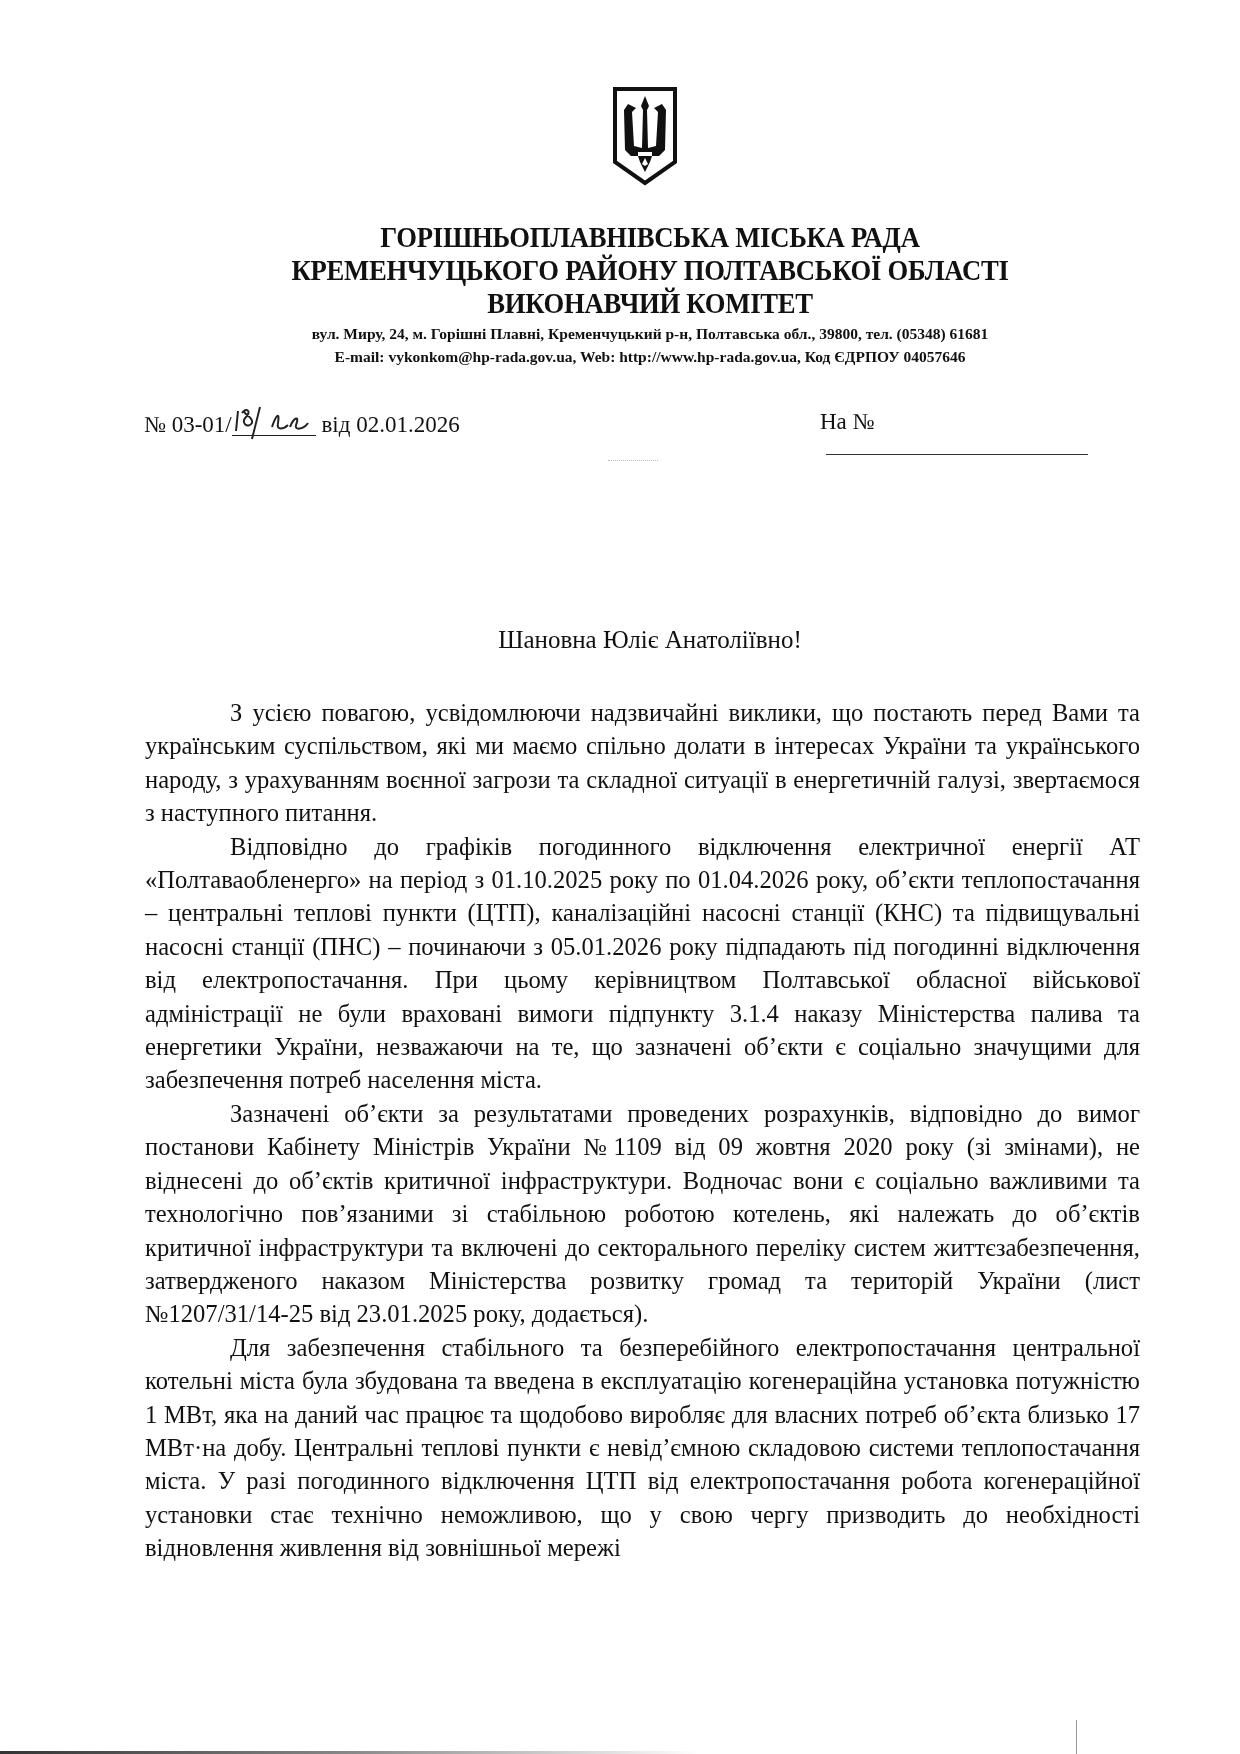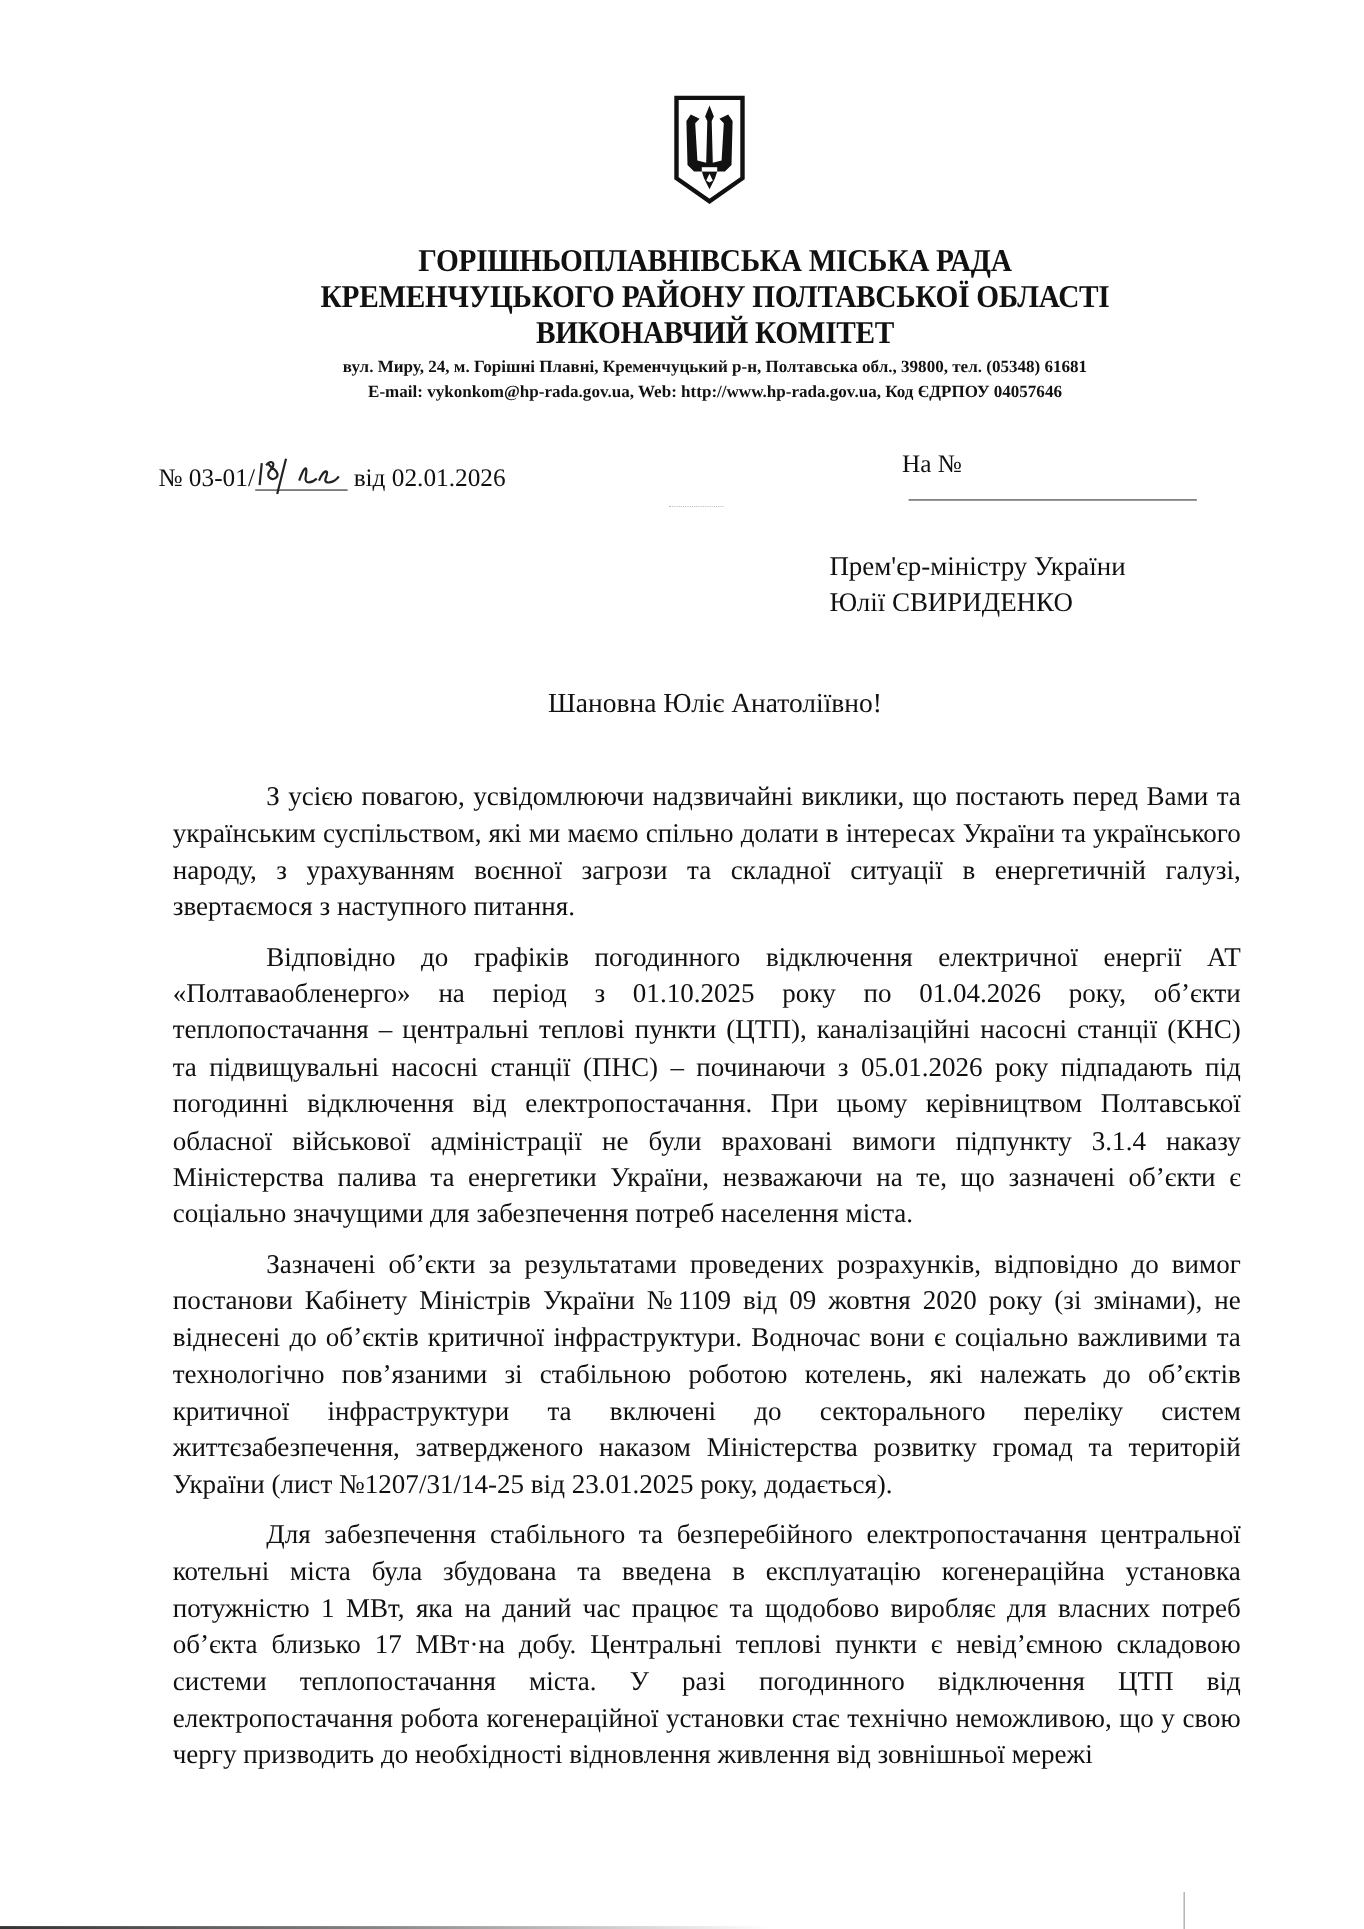--- a/index.html
+++ b/index.html
@@ -8,32 +8,32 @@
       font-family: "Liberation Serif", "DejaVu Serif", serif; color: #111;
     }
     .page { position: absolute; left: 0; top: 0; width: 1080px; height: 1754px; }
     .emblem { position: absolute; left: 612px; top: 86px; width: 66px; height: 100px; }
     .org { position: absolute; left: 0; width: 1300px; text-align: center; font-weight: bold;
            font-size: 29px; line-height: 31px; letter-spacing: -0.3px; transform: scaleX(0.92); transform-origin: 650px 0; }
     .org1 { top: 222px; } .org2 { top: 255px; } .org3 { top: 288px; }
     .addr { position: absolute; left: 0; width: 1300px; text-align: center; font-weight: bold;
             font-size: 15.5px; line-height: 21px; }
     .addr1 { top: 323px; } .addr2 { top: 346px; }
-    .ref { position: absolute; top: 419px; left: 144px; font-size: 23px; }
+    .ref { position: absolute; top: 409px; left: 144px; font-size: 23px; }
     .ref .hand { display: inline-block; width: 84px; height: 26px; vertical-align: -4px;
                  border-bottom: 1.5px solid #222; position: relative; }
     .ref .hand svg { position: absolute; left: 0; top: -4px; }
     .inref { position: absolute; top: 409px; left: 804px; font-size: 23px; margin-left: 16px; }
     .inref .line { display: inline-block; width: 262px; border-bottom: 1.5px solid #333; height: 18px; margin-left: 6px; }
     .dots { position: absolute; top: 460px; left: 608px; width: 50px; border-top: 1px dotted #bbb; }
     .recipient { position: absolute; left: 754px; top: 500px; font-size: 24.5px; line-height: 32px; }
     .salutation { position: absolute; top: 626px; left: 0; width: 1300px; text-align: center; font-size: 25px; }
     .body { position: absolute; left: 145px; top: 696px; width: 995px; font-size: 24.6px; line-height: 33.4px;
             text-align: justify; }
-    .body p { margin: 12px; text-indent: 85px; }
+    .body p { margin: 0; text-indent: 85px; }
     .scanedge { position: absolute; left: 0; bottom: 0; width: 700px; height: 3px;
                 background: linear-gradient(to right, #333, #888 50%, rgba(255,255,255,0)); }
     .rightedge { position: absolute; right: 3px; top: 1720px; width: 1px; height: 34px; background: #999; }
   </style>
 </head>
 <body>
 
 <div class="page">
 
   <svg class="emblem" viewBox="0 0 66 100">
@@ -58,24 +58,20 @@
     <span>від</span>
     <span>02.01.2026</span>
   </div>
 
   <div class="inref">
     <span>На №</span><span class="line"></span>
   </div>
 
   <div class="dots"></div>
 
-  <div class="recipient">
-    <div>Прем'єр-міністру України</div>
-    <div>Юлії СВИРИДЕНКО</div>
-  </div>
 
   <div class="salutation">Шановна Юліє Анатоліївно!</div>
 
   <div class="body">
     <p>З усією повагою, усвідомлюючи надзвичайні виклики, що постають перед Вами та українським суспільством, які ми маємо спільно долати в інтересах України та українського народу, з урахуванням воєнної загрози та складної ситуації в енергетичній галузі, звертаємося з наступного питання.</p>
     <p>Відповідно до графіків погодинного відключення електричної енергії АТ «Полтаваобленерго» на період з 01.10.2025 року по 01.04.2026 року, об’єкти теплопостачання – центральні теплові пункти (ЦТП), каналізаційні насосні станції (КНС) та підвищувальні насосні станції (ПНС) – починаючи з 05.01.2026 року підпадають під погодинні відключення від електропостачання. При цьому керівництвом Полтавської обласної військової адміністрації не були враховані вимоги підпункту 3.1.4 наказу Міністерства палива та енергетики України, незважаючи на те, що зазначені об’єкти є соціально значущими для забезпечення потреб населення міста.</p>
     <p>Зазначені об’єкти за результатами проведених розрахунків, відповідно до вимог постанови Кабінету Міністрів України №1109 від 09 жовтня 2020 року (зі змінами), не віднесені до об’єктів критичної інфраструктури. Водночас вони є соціально важливими та технологічно пов’язаними зі стабільною роботою котелень, які належать до об’єктів критичної інфраструктури та включені до секторального переліку систем життєзабезпечення, затвердженого наказом Міністерства розвитку громад та територій України (лист №1207/31/14-25 від 23.01.2025 року, додається).</p>
     <p>Для забезпечення стабільного та безперебійного електропостачання центральної котельні міста була збудована та введена в експлуатацію когенераційна установка потужністю 1 МВт, яка на даний час працює та щодобово виробляє для власних потреб об’єкта близько 17 МВт·на добу. Центральні теплові пункти є невід’ємною складовою системи теплопостачання міста. У разі погодинного відключення ЦТП від електропостачання робота когенераційної установки стає технічно неможливою, що у свою чергу призводить до необхідності відновлення живлення від зовнішньої мережі</p>
   </div>
 

